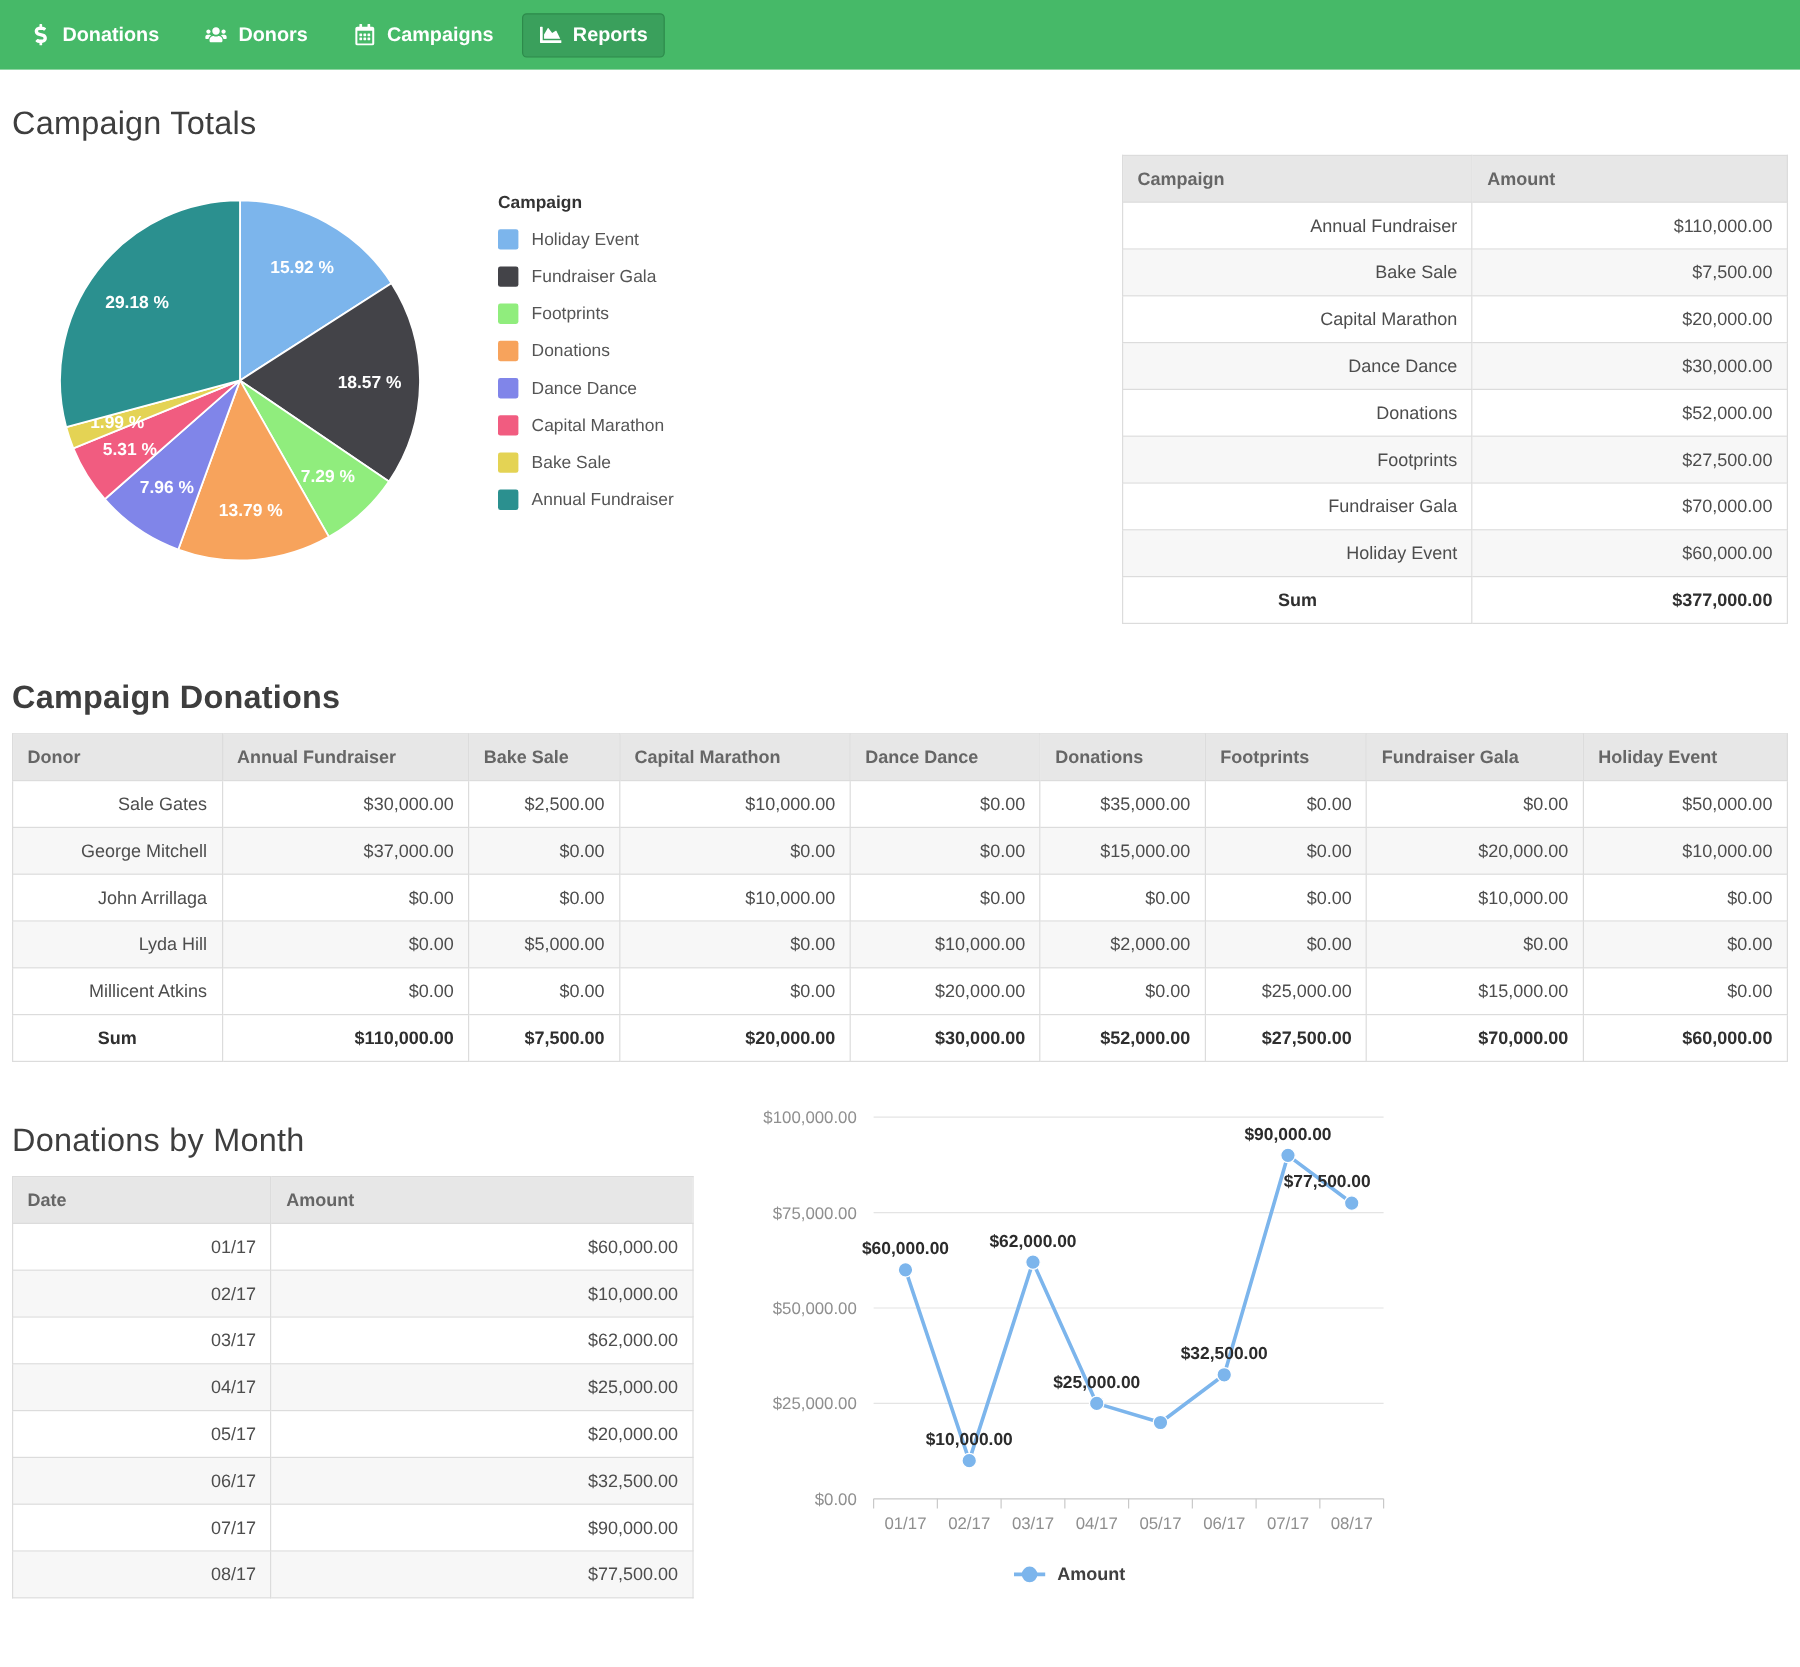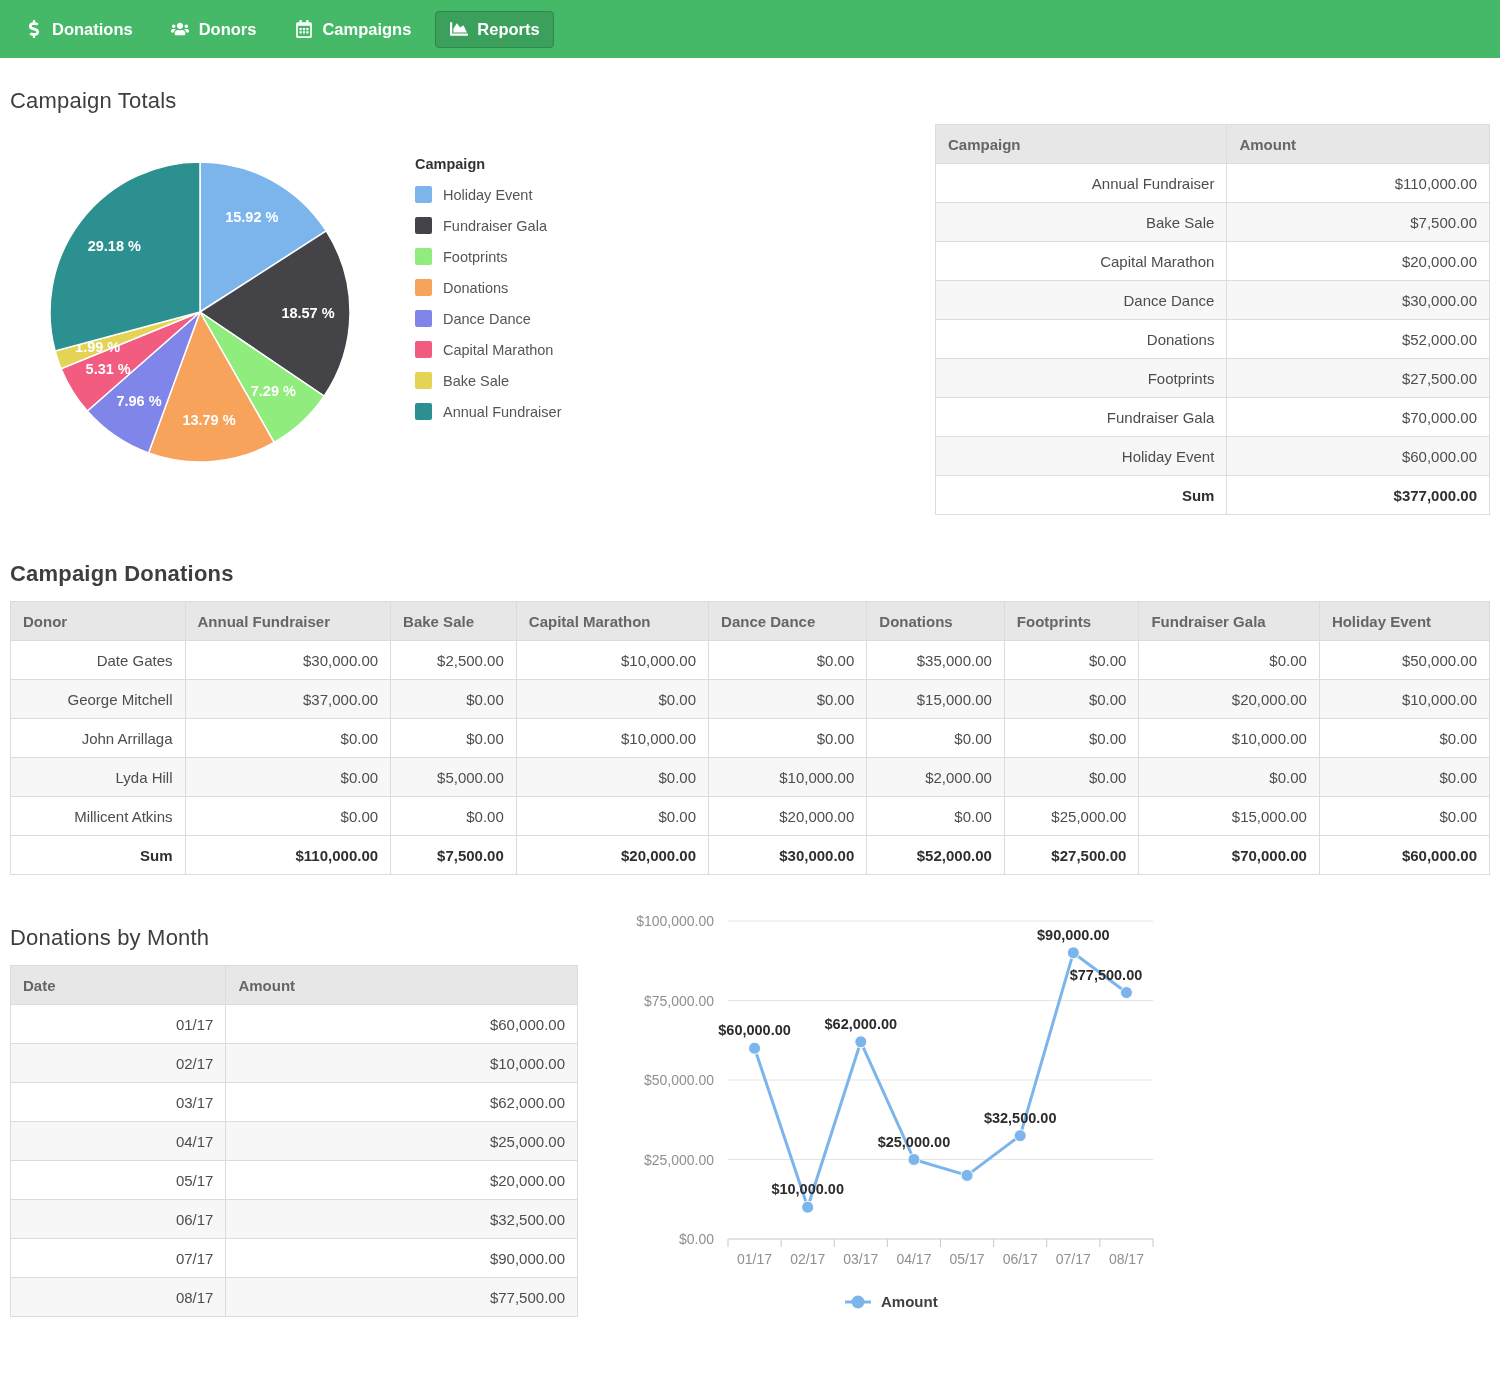--- a/index.html
+++ b/index.html
@@ -18,21 +18,21 @@
     display:flex; align-items:center; gap:9px;
     color:#fff; font-weight:bold; font-size:16.5px;
     padding:8px 13px; border-radius:4px; border:1px solid transparent;
     cursor:pointer; white-space:nowrap;
   }
   .nav-item.active { background:#3aa05c; border-color:#2d8a4b; }
   .nav-item .icon { display:inline-flex; width:19px; height:19px; align-items:center; justify-content:center; }
   .nav-item .icon svg { width:18px; height:18px; fill:#ffffff; }
   
   .page { padding:0 10px; }
-  .section-title { font-size:22px; font-weight:400; color:#3e3e3e; letter-spacing:0.2px; }
+  .section-title { font-size:27px; font-weight:400; color:#3e3e3e; letter-spacing:0.2px; }
   #ct-title { margin-top:30px; margin-bottom:10px; }
   #cd-title { margin-top:46px; margin-bottom:14px;font-weight:bold; }
   
   .ct-row { display:flex; align-items:flex-start; }
   .pie-svg { margin-left:25px; margin-top:23px; }
   .pie-legend { margin-left:50px; margin-top:32px; }
   .pie-legend .legend-title { font-size:14.5px; font-weight:bold; color:#333; margin-bottom:14px; }
   .legend-item { display:flex; align-items:center; gap:11px; margin-bottom:14px; cursor:pointer; }
   .legend-swatch { width:17px; height:17px; border-radius:2px; flex:0 0 auto; }
   .legend-label { font-size:14.5px; color:#555; }
@@ -40,21 +40,21 @@
   table.data-table { border-collapse:collapse; font-size:15px; table-layout:fixed; }
   table.data-table th, table.data-table td {
     border:1px solid #dcdcdc; height:39px; padding:0 12px; overflow:hidden; white-space:nowrap;
   }
   table.data-table th {
     background:#e7e7e7; color:#666; font-weight:bold; text-align:left; font-size:15px;
   }
   table.data-table td { text-align:right; color:#4d4d4d; background:#fff; }
   table.data-table tbody tr:nth-child(even) td { background:#f7f7f7; }
   table.data-table tfoot td { font-weight:bold; color:#2f2f2f; background:#fff; }
-  table.data-table tfoot td.sum-label { text-align:right; }
+  table.data-table tfoot td.sum-label { text-align:center; }
   #ct-table { width:555px; margin-left:auto; }
   #cd-table { width:100%; margin-top:14px;padding-left:12px; }
   #dbm-table { width:568px; }
   
   .dbm-row { display:flex; align-items:flex-start; margin-top:50px; }
   .dbm-left .section-title { margin-bottom:14px; }
   .line-chart-wrap { margin-left:40px; margin-top:-16px; }
   svg text { font-family:"Liberation Sans", sans-serif; }
 </style>
 </head>
@@ -233,21 +233,21 @@
           <th>Capital Marathon</th>
           <th>Dance Dance</th>
           <th>Donations</th>
           <th>Footprints</th>
           <th>Fundraiser Gala</th>
           <th>Holiday Event</th>
         </tr>
       </thead>
     <tbody id="cd-tbody">
         <tr>
-          <td>Date Gates</td>
+          <td>Sale Gates</td>
           <td>$30,000.00</td>
           <td>$2,500.00</td>
           <td>$10,000.00</td>
           <td>$0.00</td>
           <td>$35,000.00</td>
           <td>$0.00</td>
           <td>$0.00</td>
           <td>$50,000.00</td>
         </tr>
         <tr>

